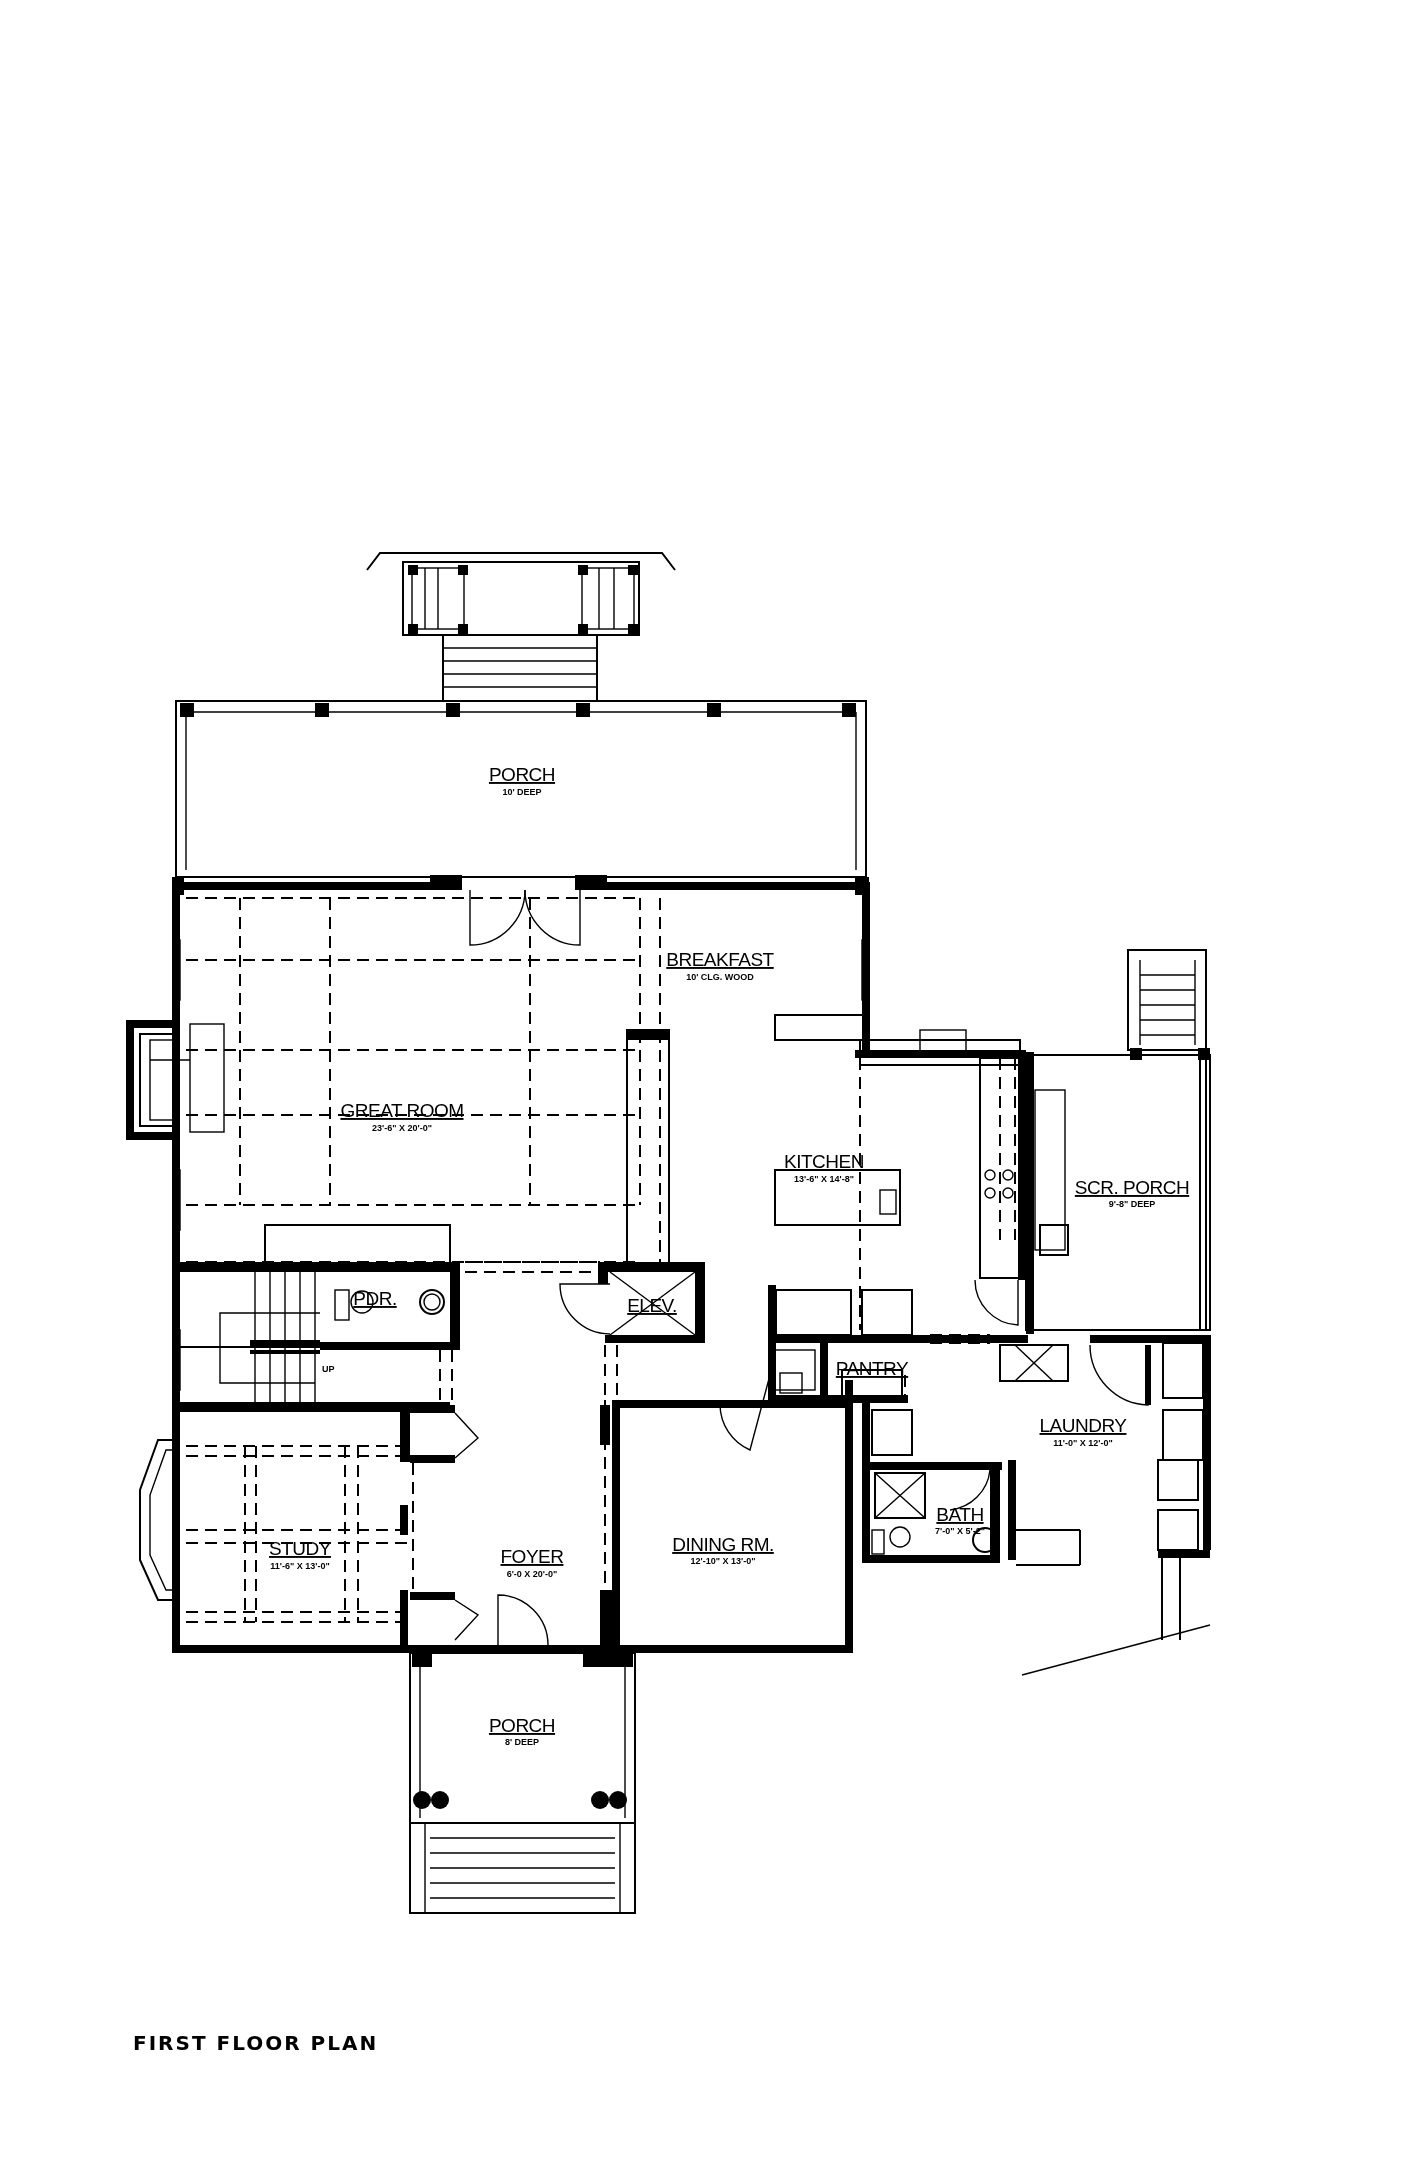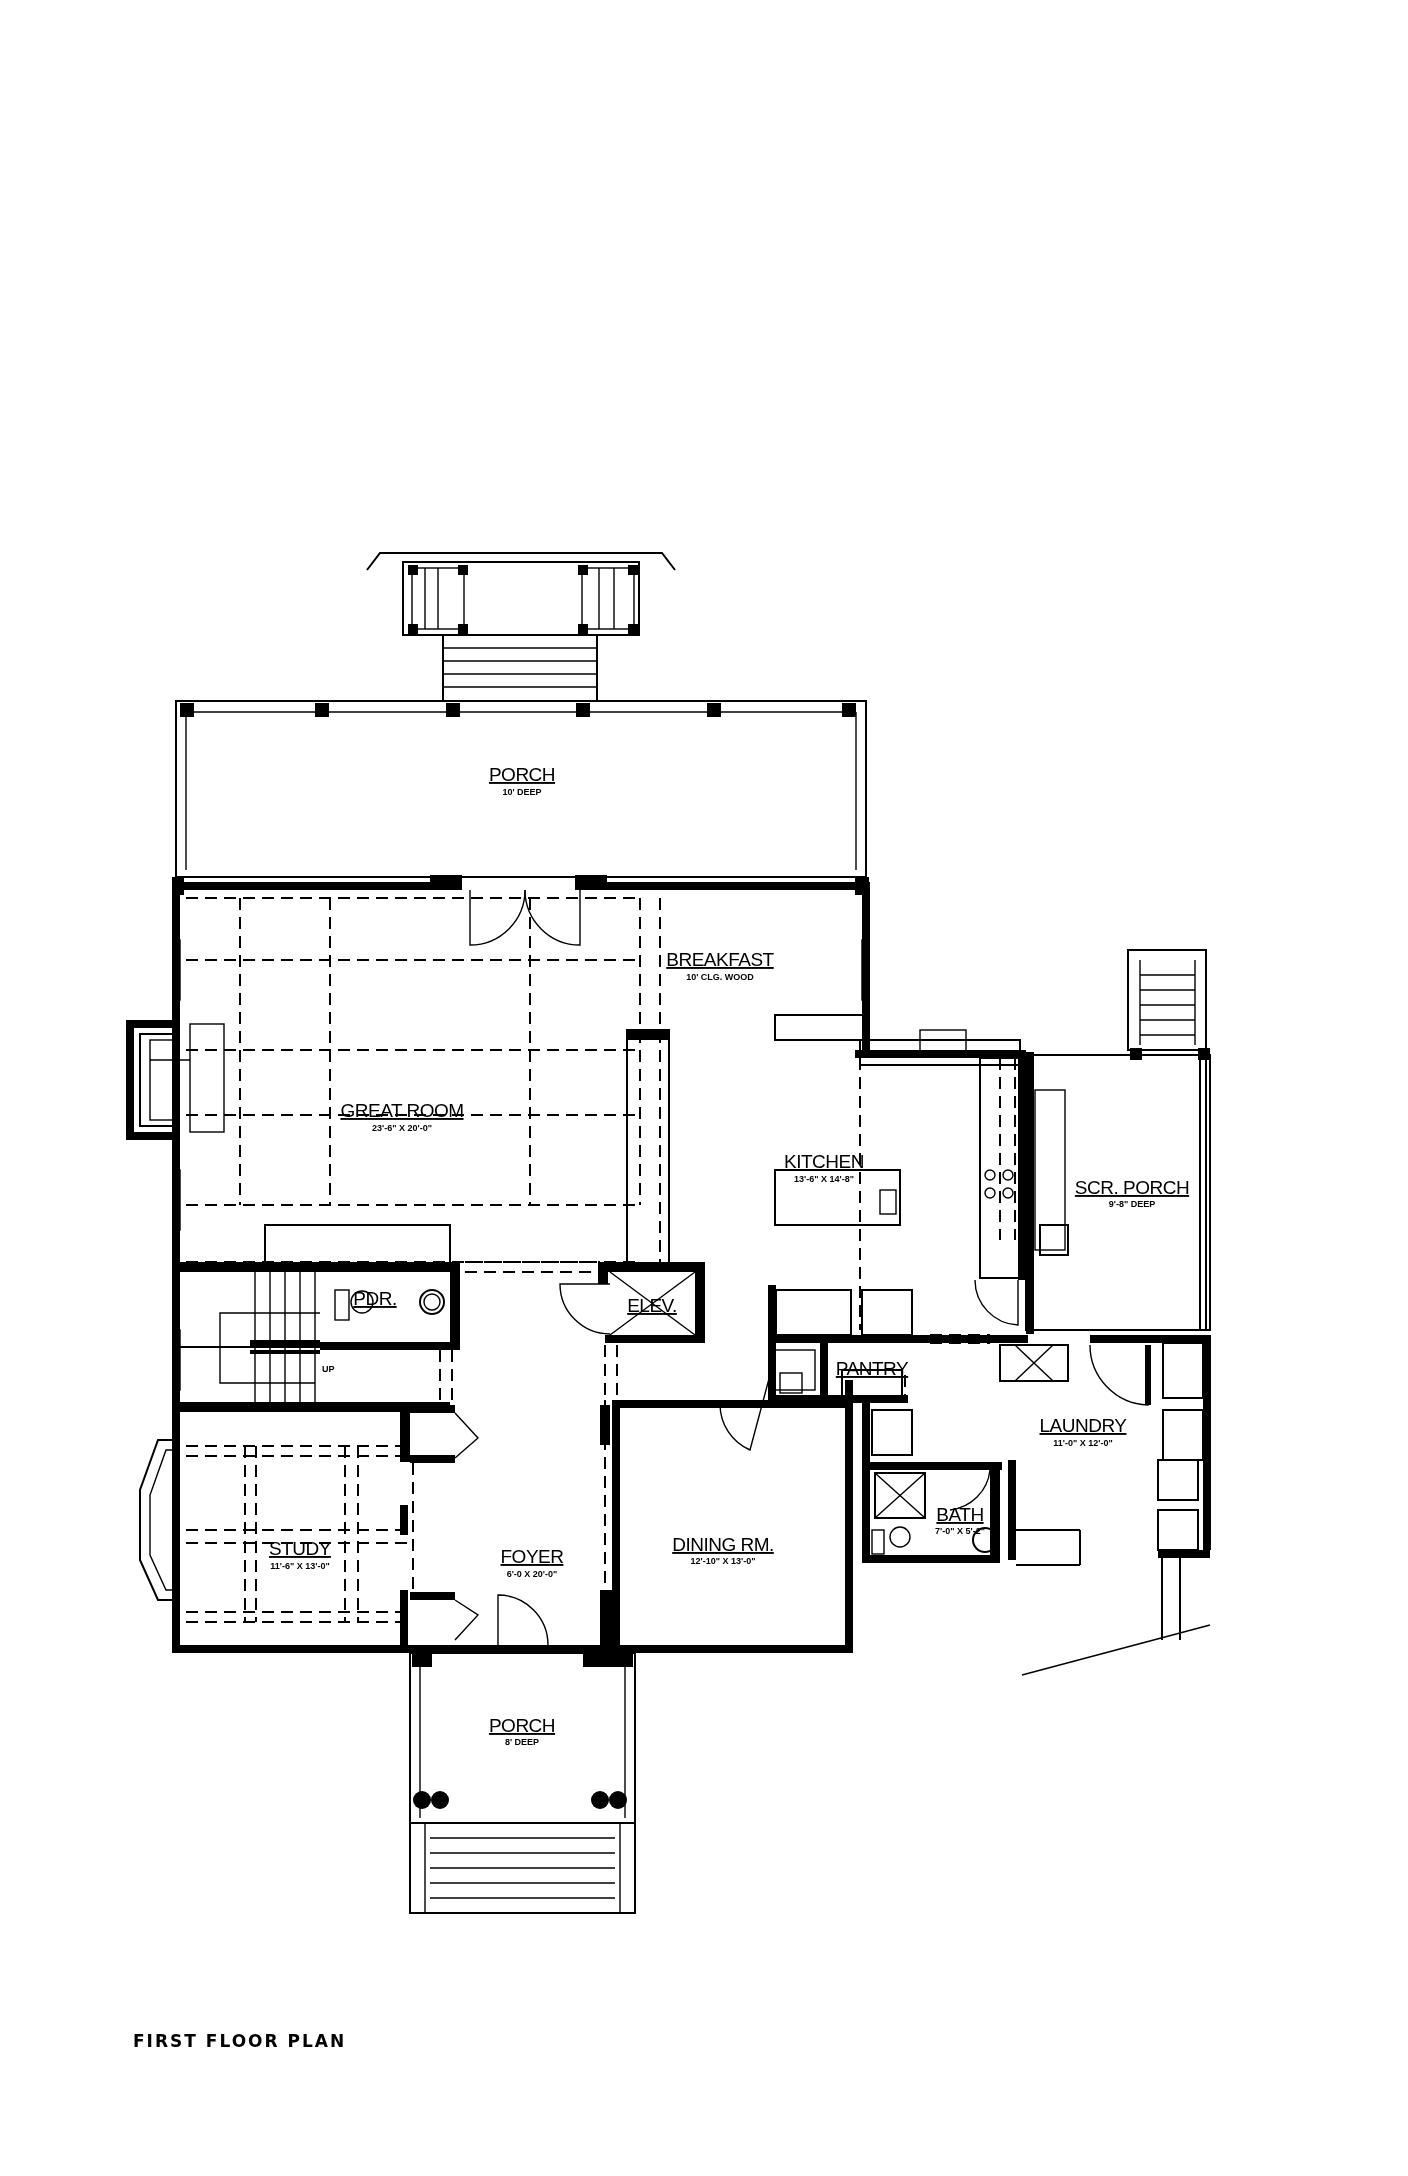--- a/index.html
+++ b/index.html
@@ -4,21 +4,21 @@
 <style>
   html, body { margin:0; padding:0; background:#ffffff; }
   body { width:1408px; height:2176px; position:relative; overflow:hidden; font-family:"DejaVu Sans Mono", monospace; }
   svg { position:absolute; left:0; top:0; }
   .wall { fill:#000; }
   .line { stroke:#000; fill:none; stroke-width:2; }
   .thin { stroke:#000; fill:none; stroke-width:1.4; }
   .dash { stroke:#000; fill:none; stroke-width:2; stroke-dasharray:12 7; }
   .lbl { font-family:"Liberation Sans Narrow","Liberation Sans",sans-serif; font-size:19px; fill:#000; text-anchor:middle; letter-spacing:-0.5px; }
   .dim { font-family:"Liberation Sans",sans-serif; font-size:9px; font-weight:bold; fill:#000; text-anchor:middle; }
-  .title { position:absolute; left:133px; top:2031px; font-family:"DejaVu Sans",sans-serif; font-weight:bold; font-size:17px; letter-spacing:2px; color:#000; }
+  .title { position:absolute; left:133px; top:2031px; font-family:"DejaVu Sans",sans-serif; font-weight:bold; font-size:20px; letter-spacing:2px; color:#000; }
 </style>
 </head>
 <body>
 
 <svg width="1408" height="2176" viewBox="0 0 1408 2176">
 
   <g>
     <polyline class="line" points="367,570 380,553 662,553 675,570"></polyline>
     <rect class="line" x="403" y="562" width="236" height="73"></rect>
     <rect class="thin" x="412" y="568" width="52" height="61"></rect>

